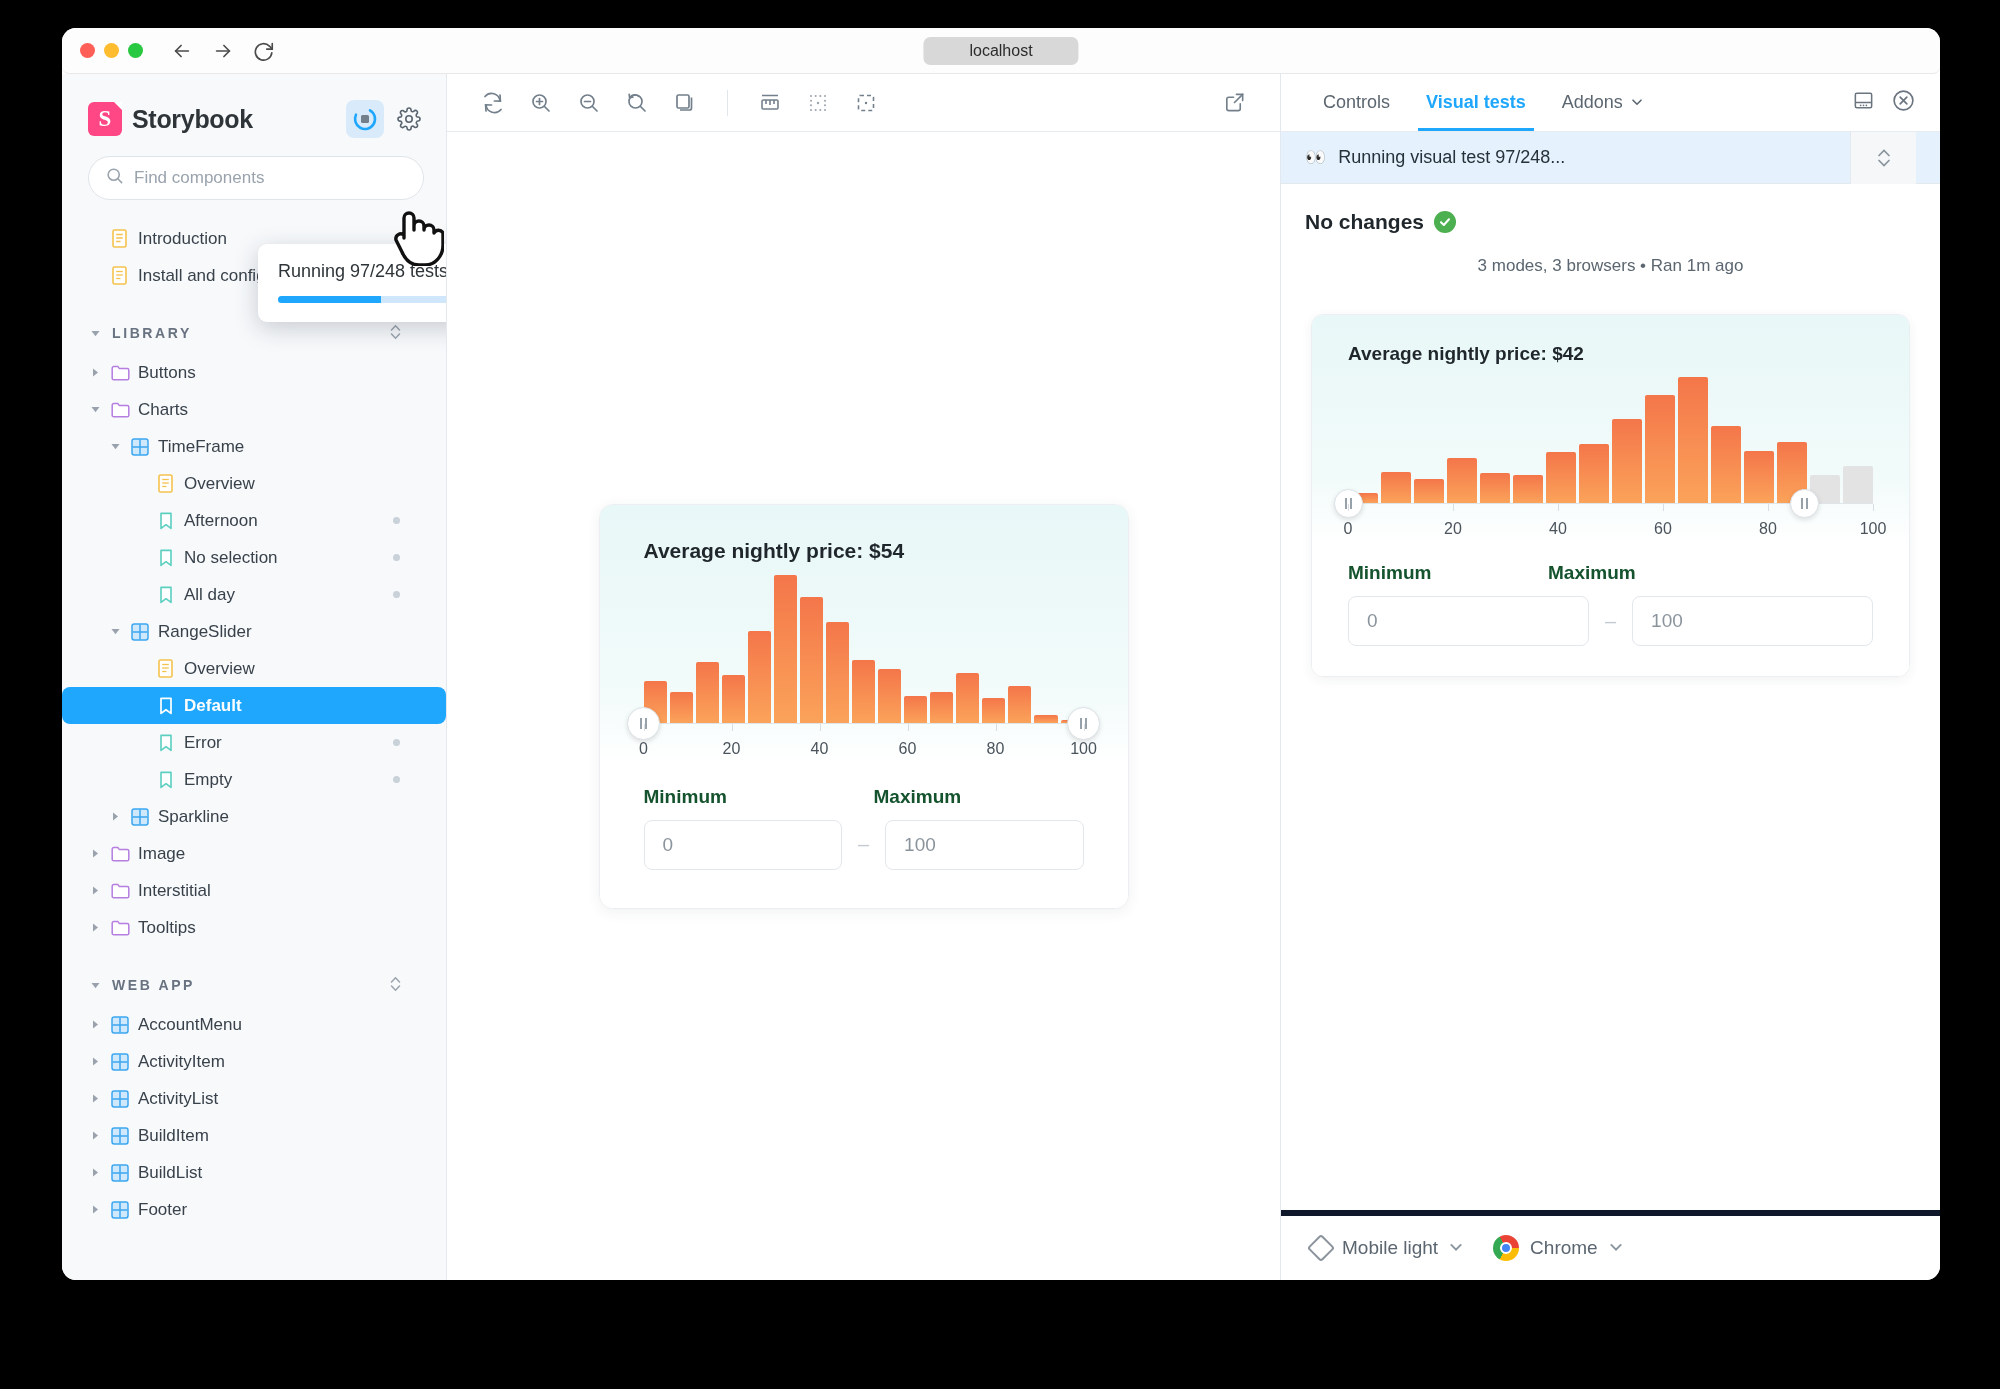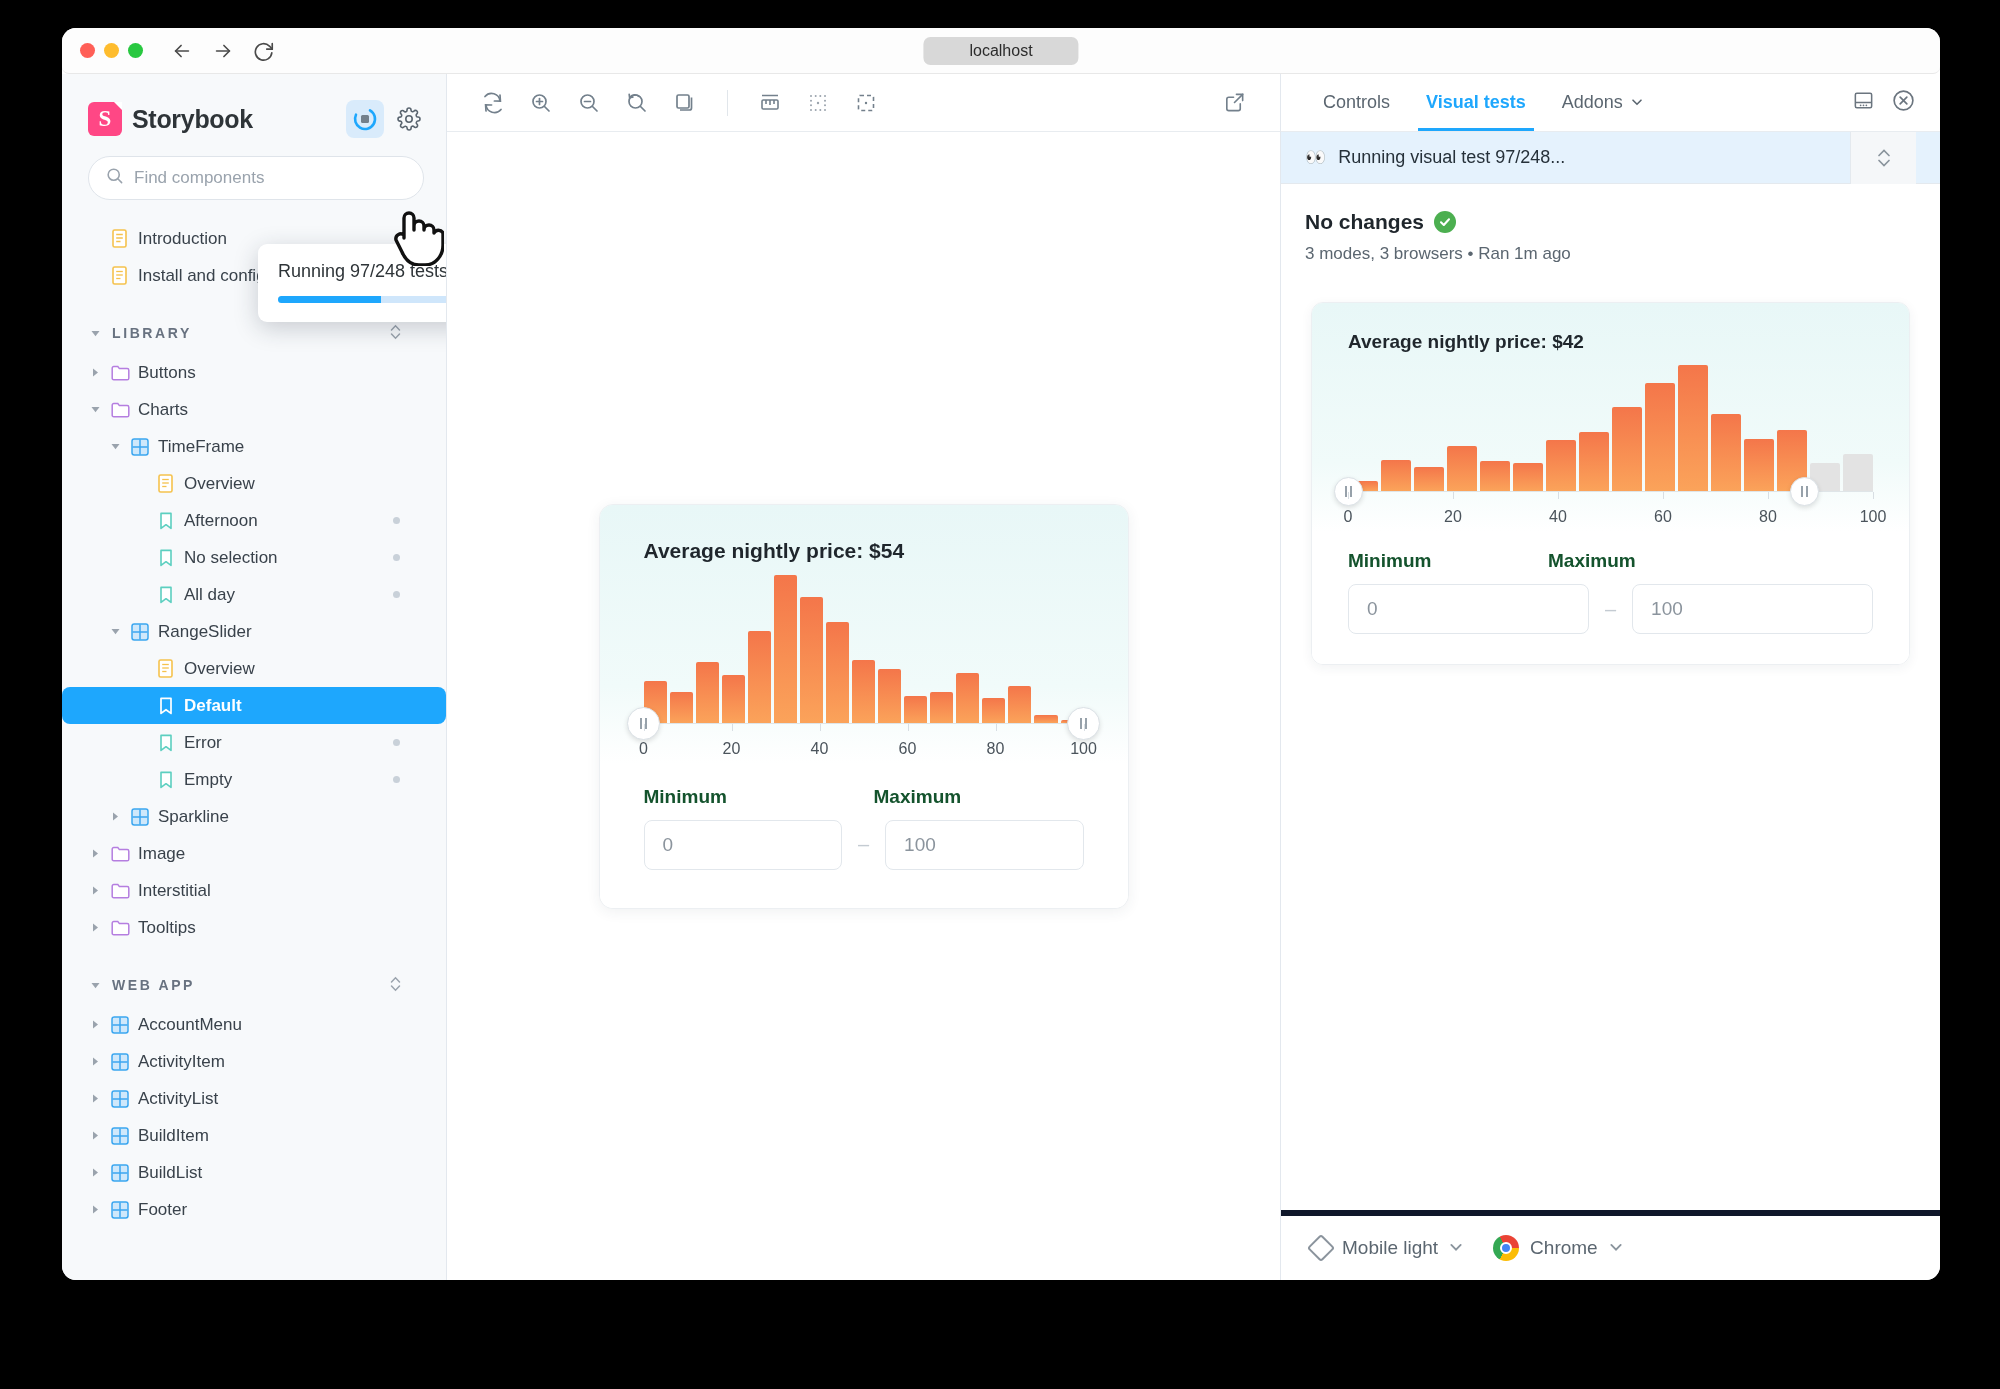--- a/index.html
+++ b/index.html
@@ -247,21 +247,21 @@
     display: flex; align-items: center; justify-content: center;
     background: #f5f7f9; border-left: 1px solid #e4e9ee;
     color: #8a949d;
   }
   .p-status { padding: 26px 24px 10px 24px; }
   .st-title { display: flex; align-items: center; gap: 10px; font-size: 21px; font-weight: bold; color: #1f262c; }
   .check {
     width: 22px; height: 22px; border-radius: 50%; background: #4caf50;
     display: flex; align-items: center; justify-content: center;
   }
-  .st-meta { margin-top: 10px; font-size: 17px; color: #5b6670; }
+  .st-meta { margin-top: 22px; font-size: 17px; color: #5b6670; text-align: center; }
 
   .snapwrap { flex: 1; padding: 28px 30px; }
   .snapcard {
     border: 1px solid #eceff2; border-radius: 12px;
     box-shadow: 0 3px 12px rgba(40,50,70,.06);
     overflow: hidden;
   }
   .p-footer {
     height: 70px; border-top: 6px solid #0f172a;
     display: flex; align-items: center; gap: 30px;

